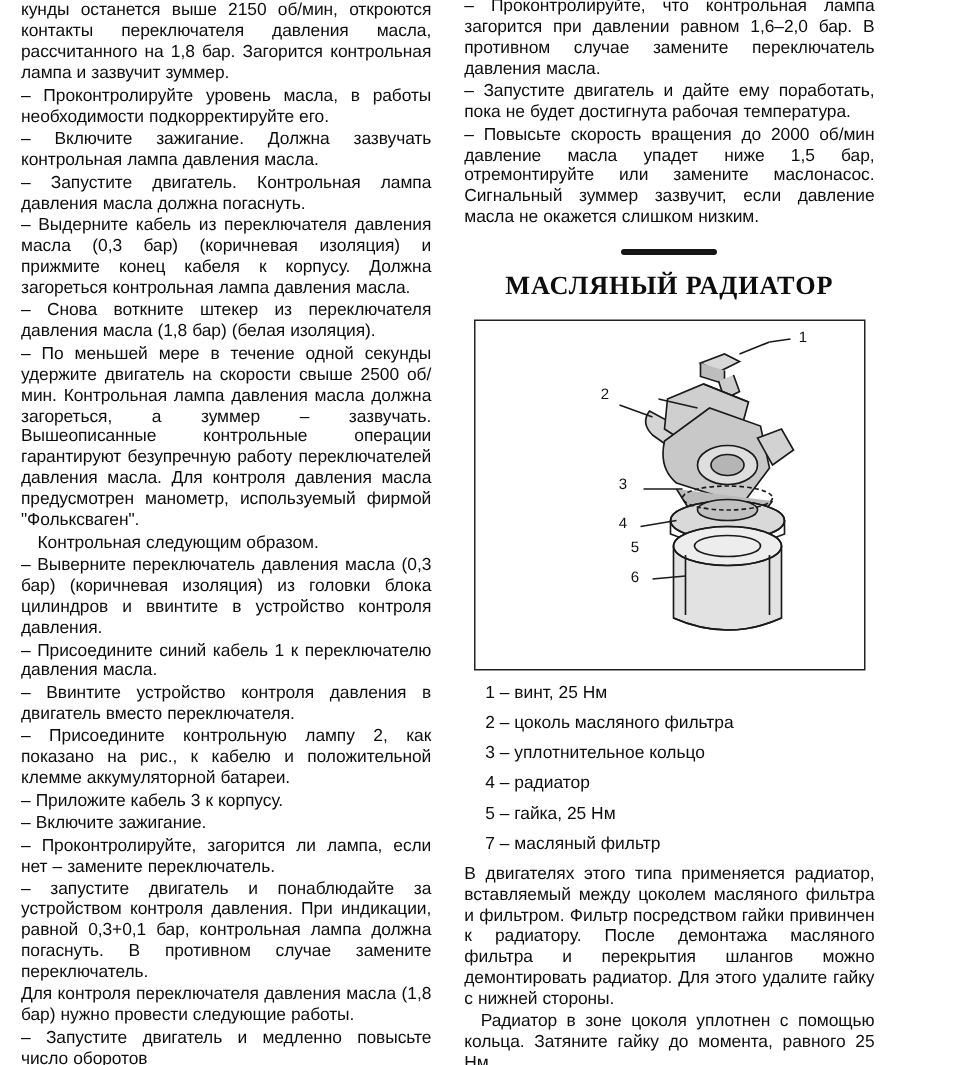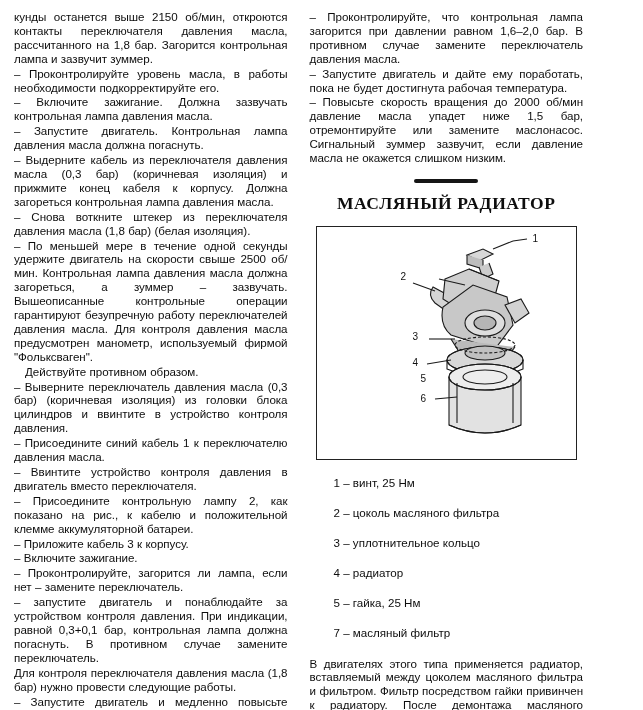--- a/index.html
+++ b/index.html
@@ -17,20 +17,21 @@
   }
   .page {
     position: absolute;
     left: 0; top: 0;
     width: 597px;
     height: 710px;
     box-sizing: border-box;
     padding: 10px 14px 6px 14px;
     display: flex;
     gap: 18px;
+    align-items: center;
   }
   .col {
     width: 296px;
     box-sizing: border-box;
   }
   .col.left { padding-right: 2px; }
   .col.right { padding-left: 2px; }
 
   p.para {
     margin: 0 0 1px 0;
@@ -80,38 +81,38 @@
   }
 
   ul.legend {
     list-style: none;
     margin: 0 0 6px 0;
     padding: 0 0 0 8px;
   }
   ul.legend li {
     font-size: 11.6px;
     line-height: 14.1px;
-    margin: 16px;
+    margin: 6px;
     white-space: nowrap;
   }
 </style>
 </head>
 <body>
 
 <div class="page">
 
   <div class="col left">
     <p class="para">кунды останется выше 2150 об/мин, откроются контакты переключателя давления масла, рассчитанного на 1,8 бар. Загорится контрольная лампа и зазвучит зуммер.</p>
     <p class="para">– Проконтролируйте уровень масла, в работы необходимости подкорректируйте его.</p>
     <p class="para">– Включите зажигание. Должна зазвучать контрольная лампа давления масла.</p>
     <p class="para">– Запустите двигатель. Контрольная лампа давления масла должна погаснуть.</p>
     <p class="para">– Выдерните кабель из переключателя давления масла (0,3 бар) (коричневая изоляция) и прижмите конец кабеля к корпусу. Должна загореться контрольная лампа давления масла.</p>
     <p class="para">– Снова воткните штекер из переключателя давления масла (1,8 бар) (белая изоляция).</p>
     <p class="para">– По меньшей мере в течение одной секунды удержите двигатель на скорости свыше 2500 об/мин. Контрольная лампа давления масла должна загореться, а зуммер – зазвучать. Вышеописанные контрольные операции гарантируют безупречную работу переключателей давления масла. Для контроля давления масла предусмотрен манометр, используемый фирмой "Фольксваген".</p>
-    <p class="para indent">Действуйте противном образом.</p>
+    <p class="para indent">Контрольная следующим образом.</p>
     <p class="para">– Выверните переключатель давления масла (0,3 бар) (коричневая изоляция) из головки блока цилиндров и ввинтите в устройство контроля давления.</p>
     <p class="para">– Присоедините синий кабель 1 к переключателю давления масла.</p>
     <p class="para">– Ввинтите устройство контроля давления в двигатель вместо переключателя.</p>
     <p class="para">– Присоедините контрольную лампу 2, как показано на рис., к кабелю  и положительной клемме аккумуляторной батареи.</p>
     <p class="para">– Приложите кабель 3 к корпусу.</p>
     <p class="para">– Включите зажигание.</p>
     <p class="para">– Проконтролируйте, загорится ли лампа, если нет – замените переключатель.</p>
     <p class="para">– запустите двигатель и понаблюдайте за устройством контроля давления. При индикации, равной 0,3+0,1 бар, контрольная лампа должна погаснуть. В противном случае замените переключатель.</p>
     <p class="para">Для контроля переключателя давления масла (1,8 бар) нужно провести следующие работы.</p>
     <p class="para">– Запустите двигатель и медленно повысьте число оборотов</p>

